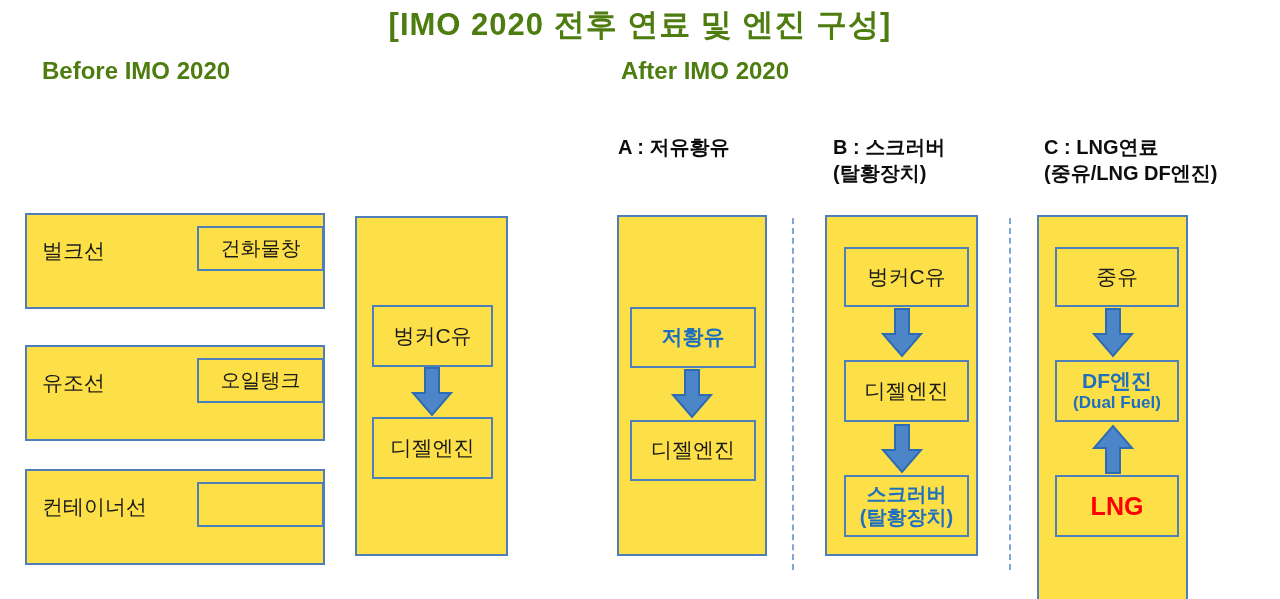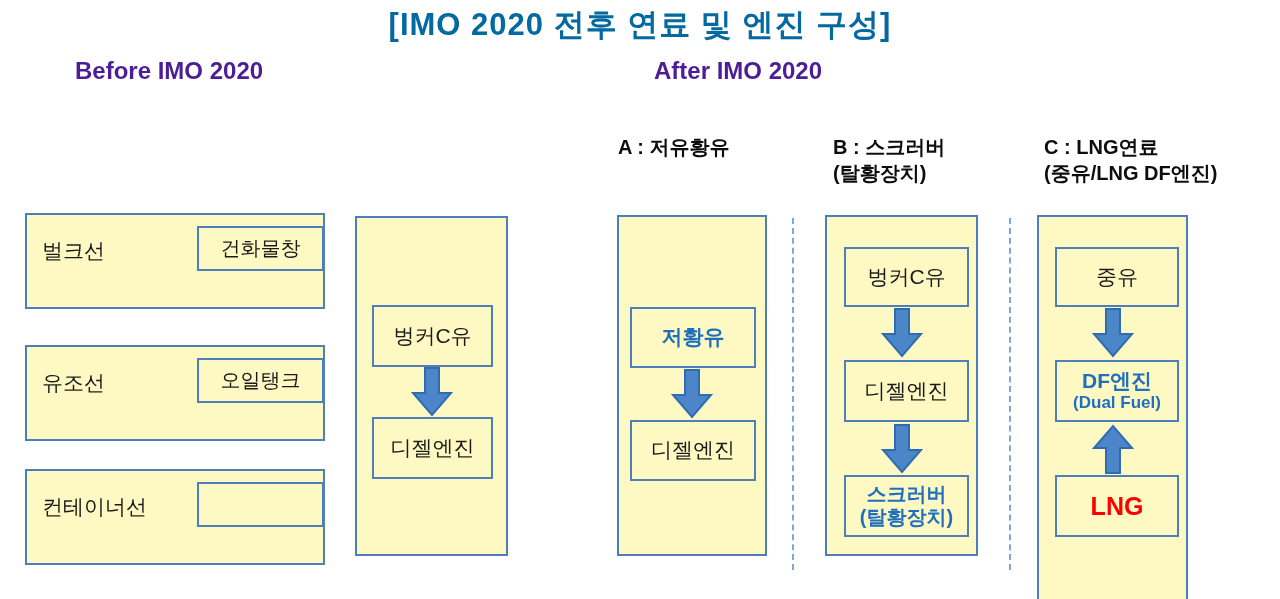--- a/index.html
+++ b/index.html
@@ -4,30 +4,30 @@
 <style>
   html,body{margin:0;padding:0;background:#fff;}
   .canvas{
     position:relative;width:1280px;height:599px;background:#ffffff;
     font-family:"Liberation Sans","DejaVu Sans",sans-serif;color:#111;
     overflow:hidden;
   }
   .abs{position:absolute;}
   .title{
     top:4px;left:0;width:1280px;text-align:center;
-    font-size:31px;font-weight:bold;color:#0369a1;letter-spacing:1px;
+    font-size:31px;font-weight:bold;color:#4d7c0f;letter-spacing:1px;
   }
   .section-heading{
-    font-size:24px;font-weight:bold;color:#4c1d95;white-space:nowrap;margin-left:33px;
+    font-size:24px;font-weight:bold;color:#4d7c0f;white-space:nowrap;
   }
   .opt-header{
     font-size:20px;font-weight:bold;color:#0d0d0d;line-height:26px;white-space:nowrap;
   }
   .bluebox{
-    border:2px solid #4E7FBA;background:#fef9c3;box-sizing:border-box;
+    border:2px solid #4E7FBA;background:#fde047;box-sizing:border-box;
   }
   .ship-row{left:25px;width:300px;height:96px;}
   .ship-label{left:15px;top:22px;font-size:21px;color:#1a1a1a;white-space:nowrap;}
   .hold-box{
     left:170px;top:11px;width:127px;height:45px;
     display:flex;align-items:center;justify-content:center;
     font-size:20px;color:#1a1a1a;
   }
   .col{box-sizing:border-box;}
   .node{

